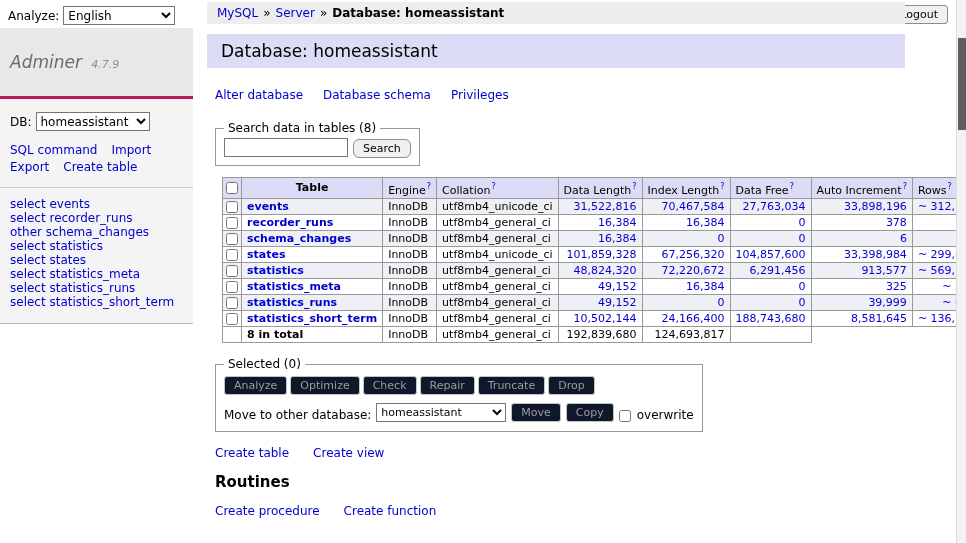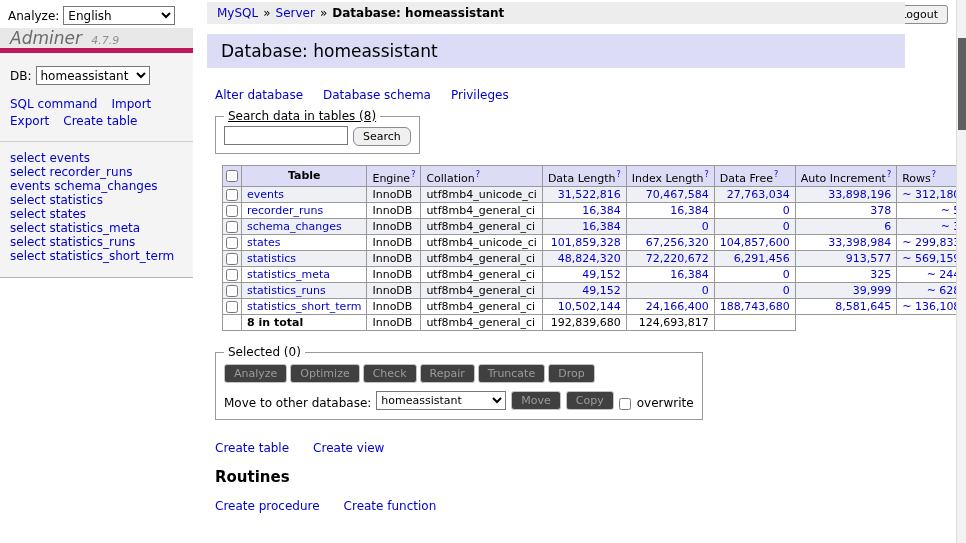--- a/index.html
+++ b/index.html
@@ -10,32 +10,32 @@
   }
   a { color: var(--link-color, #0000cc); text-decoration: none; cursor: pointer; }
 
   select { font: 12px "DejaVu Sans", sans-serif; border: 1px solid #767676; background: #fff; height: 19px; }
   input[type=text] { font: 12px "DejaVu Sans", sans-serif; border: 1px solid #767676; height: 19px; padding: 1px 4px; }
   input[type=checkbox] { width: 12px; height: 12px; vertical-align: middle; }
   button {
     font: 11px "DejaVu Sans", sans-serif; padding: 2px 9px; height: 19px;
     background: #f0f0f0; border: 1px solid #8a8a99; border-radius: 3px; color: #000; cursor: pointer;
   }
-  button:disabled { color: #9b9b9b; border-color: #c3c3c3; background: #404040; cursor: default; }
+  button:disabled { color: #9b9b9b; border-color: #c3c3c3; background: #0f172a; cursor: default; }
 
   
   #lang { position: absolute; top: 6px; left: 8px; }
   #lang select { width: 112px; margin-left: 4px; }
   #logout { position: absolute; top: 5px; right: 18px; }
 
   
   #menu { position: absolute; top: 28px; left: 0; width: 193px; background: var(--sidebar-bg, #f4f4f4); border-bottom: 1px solid #b5b5b5; }
   #menu h1 {
     font-size: 17px; font-weight: normal; font-style: italic; color: #6a6a6a;
-    background: var(--sidebar-title-bg, #e8e8e8); border-bottom: 5px solid #be185d; padding: 0 10px;
+    background: var(--sidebar-title-bg, #e8e8e8); border-bottom: 3px solid #be185d; padding: 24px 10px;
   }
   #menu h1 .version { font-size: 11px; color: #8f8f8f; margin-left: 4px; }
   .db-row { padding: 13px 10px 4px; }
   .db-row select { width: 114px; margin-left: 4px; }
   .action-links { padding: 8px 10px 10px; border-bottom: 1px solid #cfcfcf; }
   .action-links a { display: inline-block; margin: 0 14px 3px 0; }
   .table-links { padding: 9px 10px 14px; }
   .table-links a { display: block; line-height: 14px; margin-bottom: 0; }
 
   
@@ -46,39 +46,39 @@
   h2 {
     margin-top: 10px; background: var(--title-bg, #dcdcf7);
     font-size: 17px; font-weight: normal; padding: 7px 14px;
   }
   .db-links { margin: 20px 0 0 8px; }
   .db-links a { margin-right: 20px; }
   h3 { margin: 13px 0 0 8px; font-size: 15px; font-weight: bold; }
 
   fieldset { border: 1px solid #999; }
   fieldset legend { padding: 0 4px; font-size: 12px; }
-  .search-fs { margin: 7px 0 0 8px; display: inline-block; padding: 3px 8px 7px; text-decoration: underline; }
+  .search-fs { margin: 19px 0 0 8px; display: inline-block; padding: 3px 8px 7px; }
   .search-fs input { width: 124px; }
   .search-fs button { margin-left: 5px; border-radius: 6px; }
 
   table { border-collapse: collapse; margin: 11px 0 0 15px; font-size: 11px; }
   th, td { border: 1px solid #999; padding: 1px 5px; white-space: nowrap; line-height: 13px; }
   thead th { background: var(--thead-bg, #dcdcf7); font-weight: normal; text-align: left; padding: 2px 5px; }
   thead th.col-table { text-align: center; font-weight: bold; }
   th.check, td.check { text-align: center; padding: 1px 3px; width: 22px; }
   td.num { text-align: right; }
   td.num a { color: var(--link-color, #0000cc); }
-  a.tname { font-weight: normal; text-align: right; }
+  a.tname { font-weight: bold; text-align: right; }
   tbody tr:nth-child(odd):not(.total) { background: var(--odd-row-bg, #eff0f5); }
   tr.total td { background: #fff; color: #000; }
   tr.total td.name { font-weight: bold; }
   td.blank { border: none; }
   sup.help { font-size: 8px; color: var(--link-color, #0000cc); margin-left: 1px; }
 
-  .selected-fs { margin: 14px 0 8px 8px; display: inline-block; min-width: 400px; padding: 5px 8px 9px; }
+  .selected-fs { margin: 14px 0 1px 8px; display: inline-block; min-width: 400px; padding: 5px 8px 9px; }
   .btn-row button { margin-right: 3px; }
   .move-row { margin-top: 8px; display: flex; align-items: flex-end; gap: 5px; }
   .move-row select { width: 130px; font-size: 11px; }
   .move-row label { margin-left: 1px; }
 
   .foot-links { margin: 13px 0 0 8px; }
   .foot-links a { margin-right: 24px; }
 
   
   #scrollbar { position: absolute; top: 0; right: 0; width: 10px; height: 543px; background: #f2f2f2; border-left: 1px solid #ddd; }
@@ -97,21 +97,21 @@
     <span class="appname">Adminer</span>
     <span class="version">4.7.9</span>
   </h1>
   <div class="db-row">
     <span>DB:</span><select><option>homeassistant</option></select>
   </div>
   <div class="action-links"><a>SQL command</a><a>Import</a><a>Export</a><a>Create table</a></div>
   <div class="table-links">
       <a>select events</a>
       <a>select recorder_runs</a>
-      <a>events schema_changes</a>
+      <a>other schema_changes</a>
       <a>select statistics</a>
       <a>select states</a>
       <a>select statistics_meta</a>
       <a>select statistics_runs</a>
       <a>select statistics_short_term</a>
     </div>
 </div>
 
 <div id="content">
   <div class="breadcrumb"><a>MySQL</a><span class="sep">»</span><a>Server</a><span class="sep">»</span><b>Database: homeassistant</b></div>

